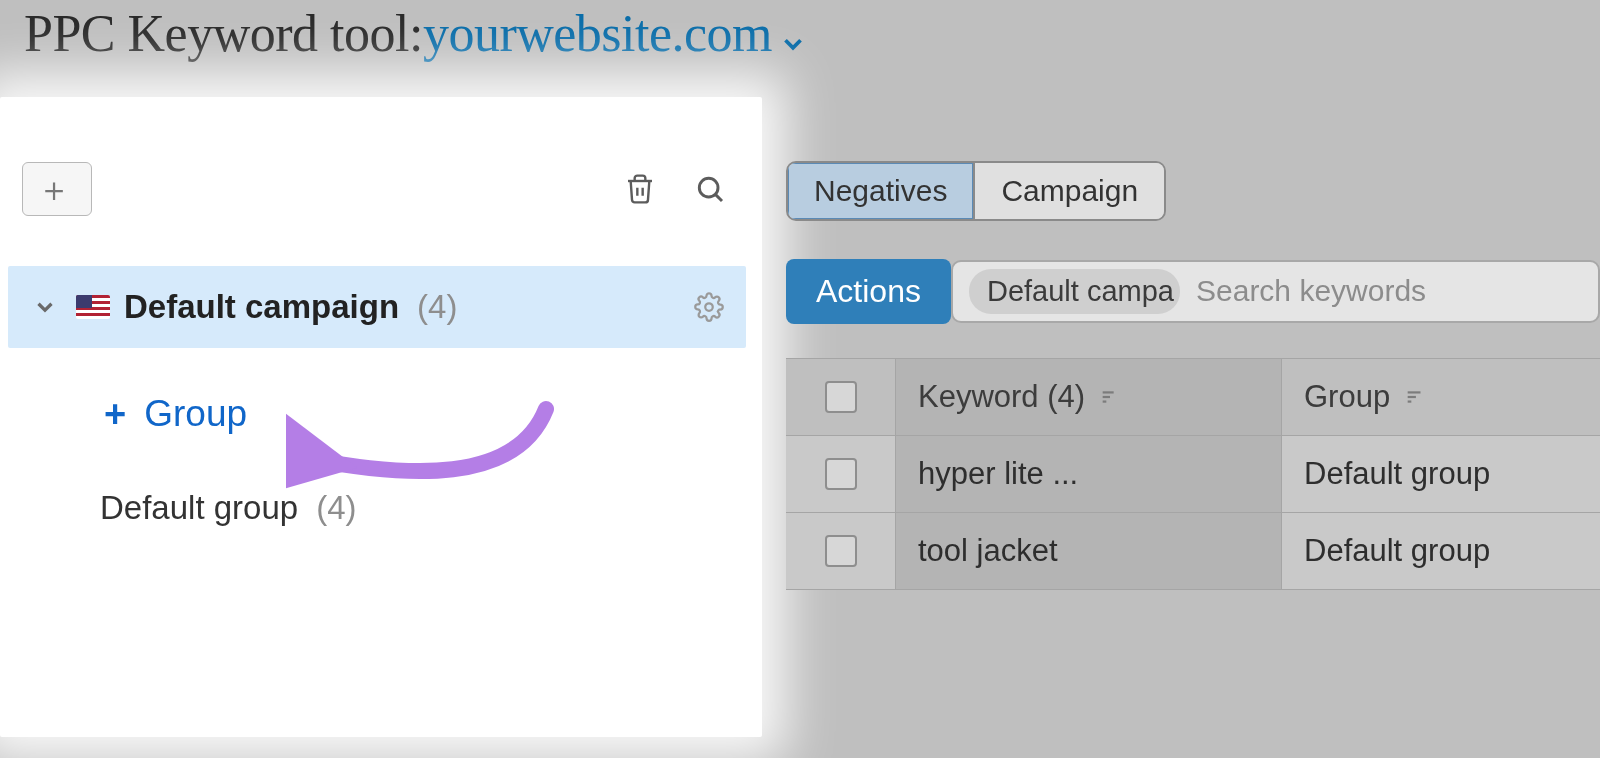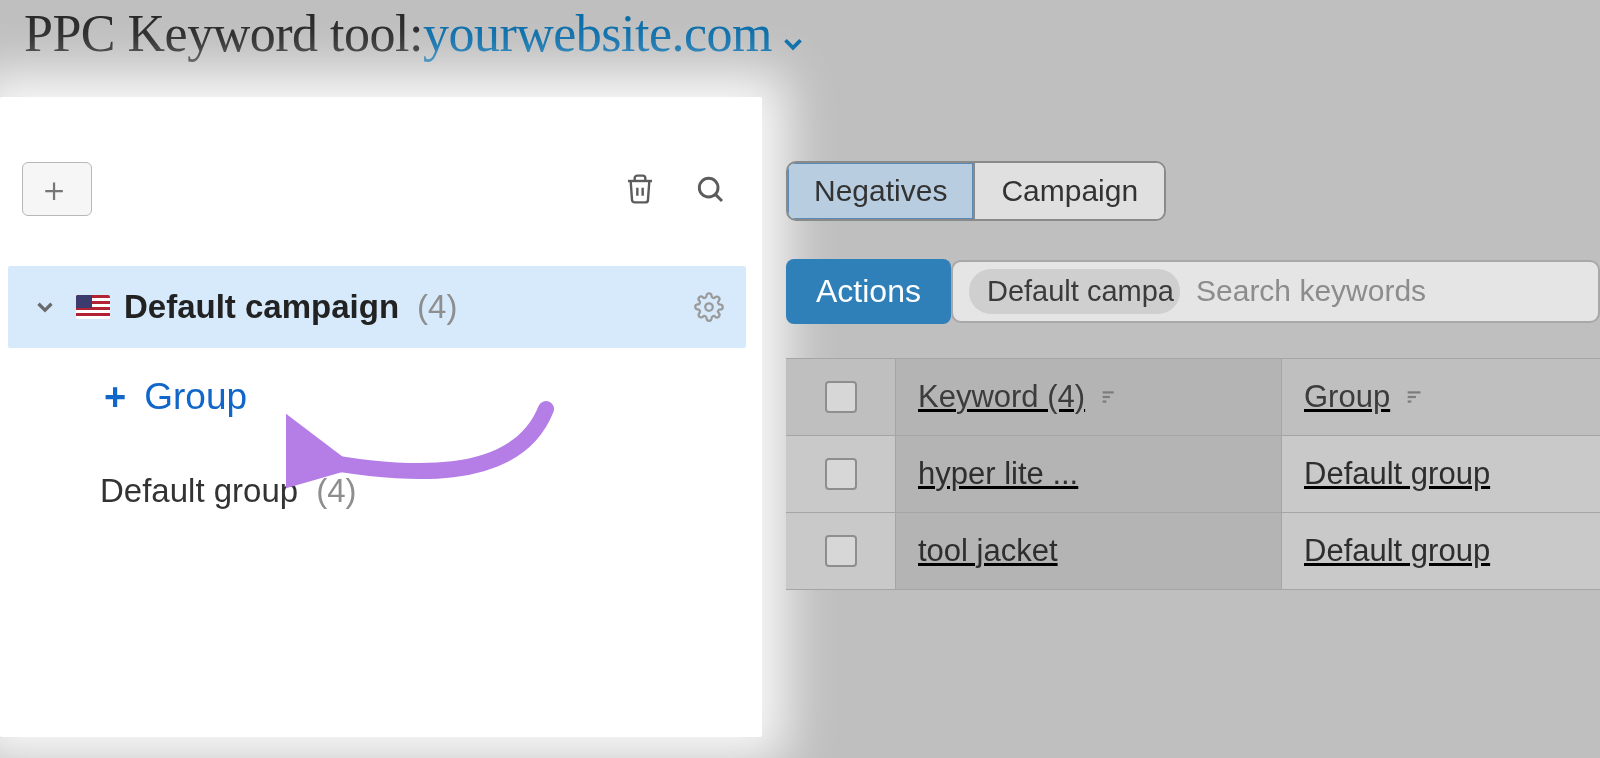--- a/index.html
+++ b/index.html
@@ -43,21 +43,21 @@
     }
     .plus-icon-lg { font-size: 34px; color: #777; line-height: 1; font-weight: 300; }
     .toolbar-spacer { flex: 1; }
     .icon-btn { width: 44px; height: 44px; display: inline-flex; align-items: center; justify-content: center; cursor: pointer; }
     .icon-btn + .icon-btn { margin-left: 26px; }
     .trash-icon, .search-icon { color: #5c5c5c; }
 
     .campaign-row {
       background: #d6eafb;
       border-radius: 2px;
-      margin: 0 -14px;
+      margin: 17px -14px;
       padding: 22px 22px 22px 24px;
       display: flex;
       align-items: center;
       gap: 14px;
     }
     .expand-icon { color: #6a6a6a; }
     .flag {
       width: 34px; height: 24px; border-radius: 2px;
       display: inline-block; position: relative; overflow: hidden;
       margin-left: 4px;
@@ -150,21 +150,21 @@
       color: #3b3b3b;
       white-space: nowrap;
       overflow: hidden;
     }
     .search-input {
       flex: 1; border: none; background: transparent; outline: none;
       font-size: 30px; color: #7f1d1d;
     }
     .search-input::placeholder { color: #8c8c8c; }
 
-    .table { margin-top: 34px; text-decoration: underline; }
+    .table { margin-top: 34px; }
     .thead {
       display: flex;
       background: #bfbfbf;
       border-top: 1px solid #a5a5a5;
       border-bottom: 1px solid #a5a5a5;
     }
     .th, .td {
       padding: 20px 22px;
       font-size: 31px;
       color: #3c3c3c;

